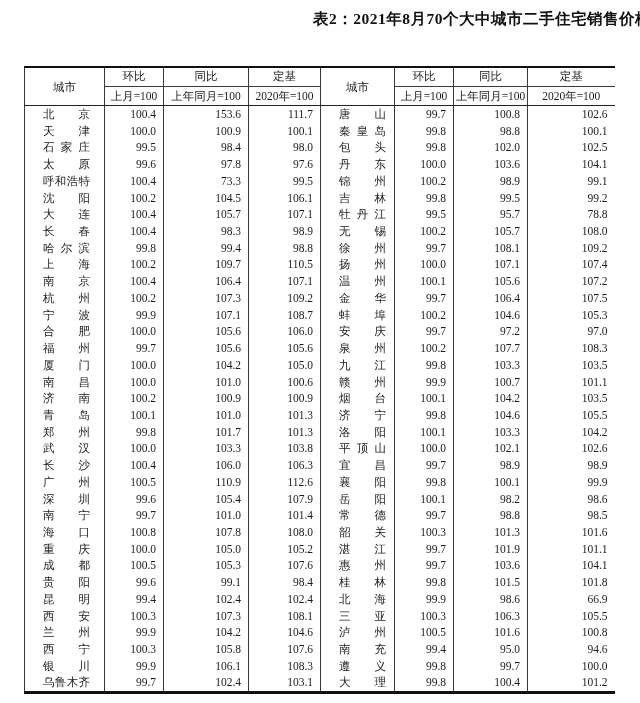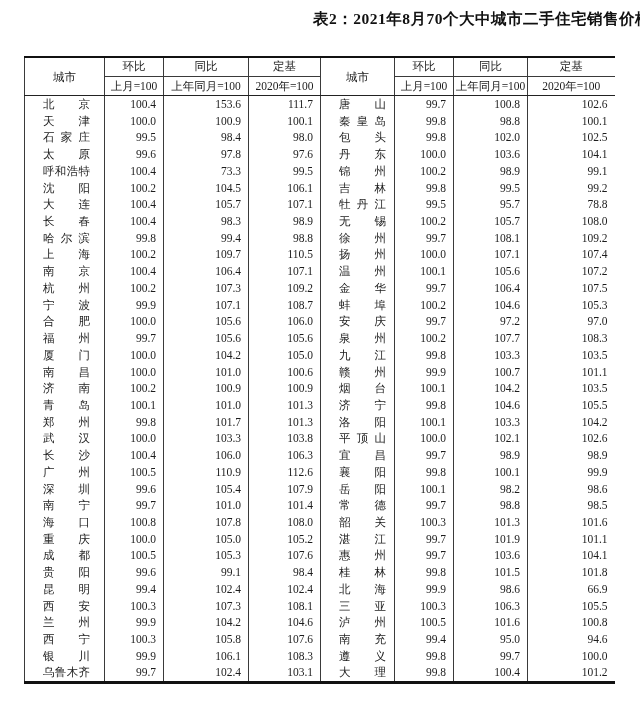--- a/index.html
+++ b/index.html
@@ -23,21 +23,21 @@
     text-align: right;
     font-size: 15.5px;
     font-weight: bold;
     letter-spacing: 0.5px;
     color: #111;
     padding-left: 43px;
   }
   table.idx-table {
     position: absolute;
     left: 24px;
-    top: 56px;
+    top: 66px;
     width: 590px;
     border-collapse: collapse;
     table-layout: fixed;
     border-top: 2.5px solid #111;
     border-bottom: 3px solid #111;
     border-left: 1px solid #3a3a3a;
   }
   th, td {
     padding: 0;
     font-weight: normal;

